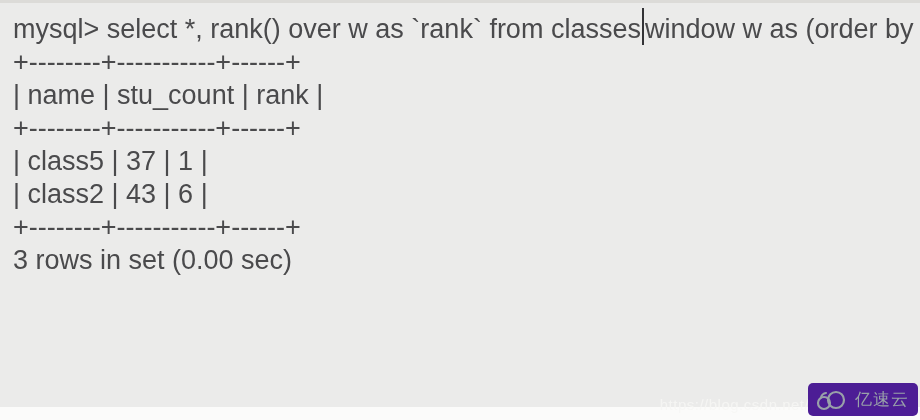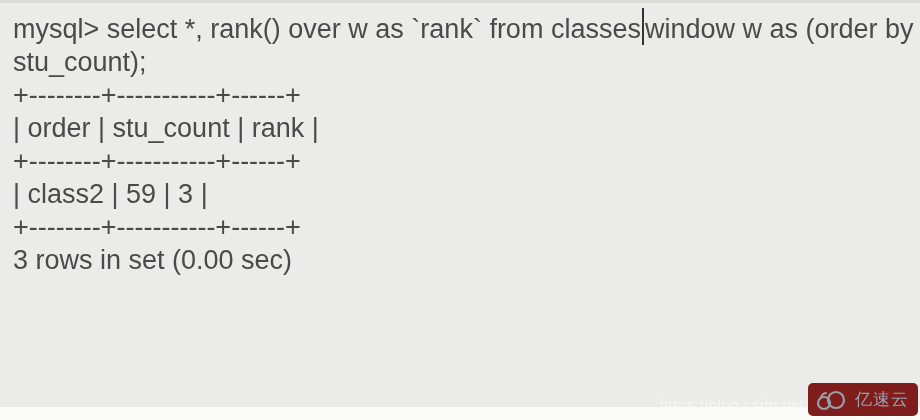--- a/index.html
+++ b/index.html
@@ -43,21 +43,21 @@
     font-size: 15px;
     color: #f7f7f5;
     opacity: 0.85;
     letter-spacing: 0.5px;
   }
   .badge {
     position: absolute;
     right: 2px;
     bottom: 4px;
     height: 33px;
-    background: #7f1d1d;
+    background: #4c1d95;
     border-radius: 5px;
     display: flex;
     align-items: center;
     gap: 9px;
     padding: 0 9px 0 7px;
   }
   .badge-label {
     font-size: 17px;
     color: #99a1a9;
     letter-spacing: 1px;
@@ -65,30 +65,30 @@
   .cloud-logo { display: block; }
 </style>
 </head>
 <body>
 
 <div class="screen">
 
   <div class="terminal">
     <div class="line"><span>mysql&gt; select *, rank() over w as `rank` from classes</span><span class="caret"></span><span>window w as (order by</span></div>
 
-    <div class="line">stu_count);</div>
 
     <div class="line">+--------+-----------+------+</div>
 
-    <div class="line">| order | stu_count | rank |</div>
+    <div class="line">| name | stu_count | rank |</div>
 
     <div class="line">+--------+-----------+------+</div>
 
     <div id="rows-container">
-        <div class="line">| class2 | 59 | 3 |</div>
+        <div class="line">| class5 | 37 | 1 |</div>
+        <div class="line">| class2 | 43 | 6 |</div>
       </div>
 
     <div class="line">+--------+-----------+------+</div>
 
     <div class="line">3 rows in set (0.00 sec)</div>
   </div>
 
   <div class="watermark-url">https://blog.csdn.net/q</div>
 
   <div class="badge">

